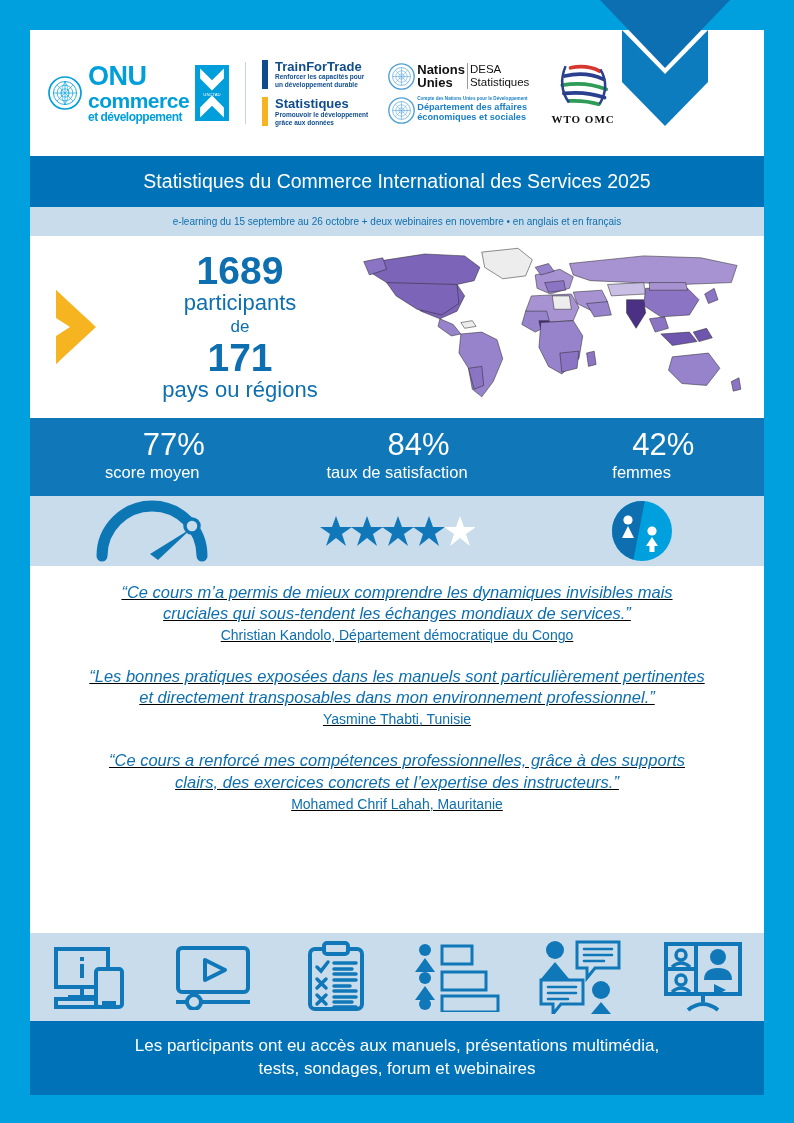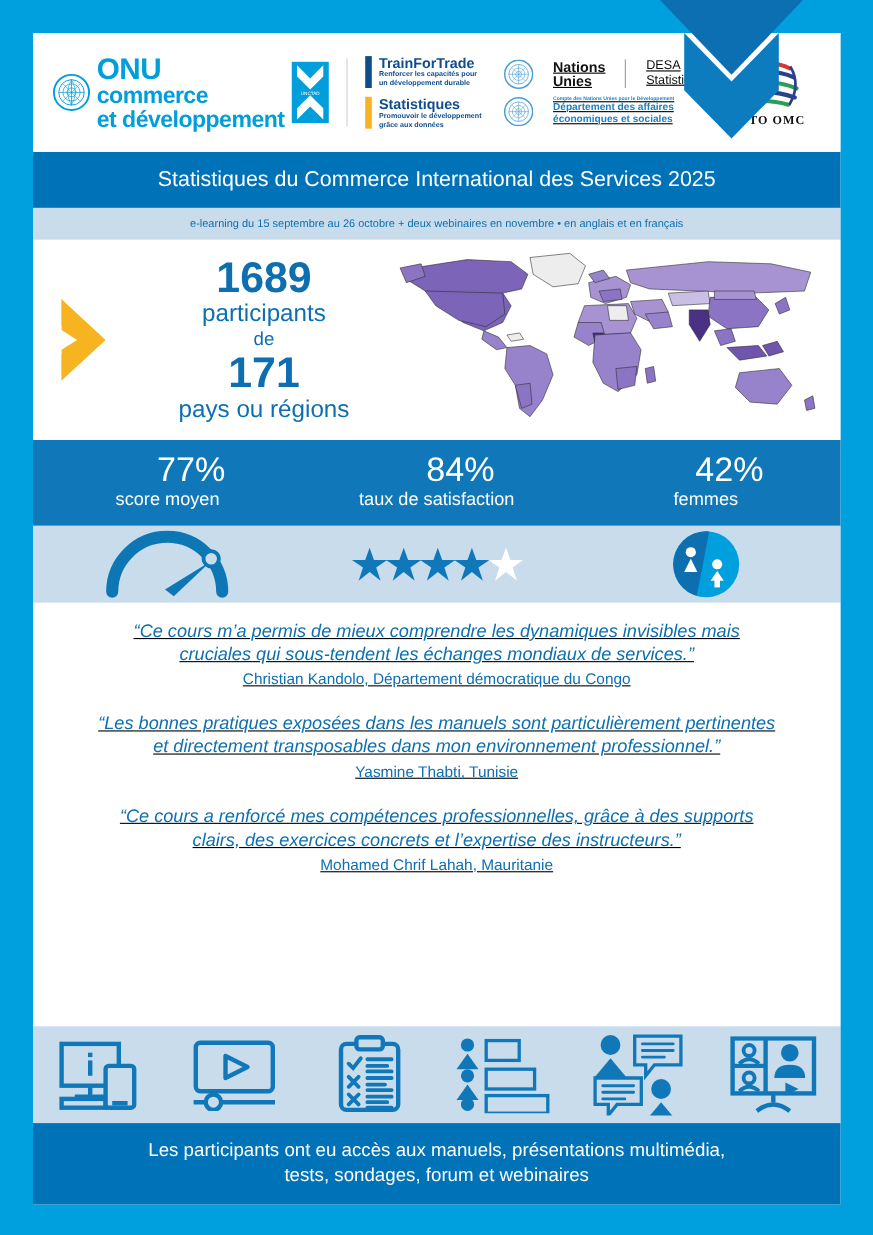--- a/index.html
+++ b/index.html
@@ -19,45 +19,45 @@
   }
 
   .card{
     position:absolute;left:30px;top:30px;width:734px;height:1065px;
     background:#ffffff;
     display:flex;flex-direction:column;
   }
 
   
   .logos{
-    height:108px;background:#fff;display:flex;align-items:center;
-    padding:0 18px;gap:16px;position:relative;
+    height:126px;background:#fff;display:flex;align-items:center;
+    padding:0 18px;gap:16px;position:relative;border-radius:28px;
   }
   .logo-unctad{display:flex;align-items:center;gap:6px;}
   .un-emblem{width:34px;height:34px;flex:none;}
   .unctad-words{
     color:#009EDB;font-weight:bold;line-height:1.0;letter-spacing:-0.5px;
   }
   .unctad-words .l1{font-size:27px;}
   .unctad-words .l2{font-size:21px;}
-  .unctad-words .l3{font-size:21px;}
+  .unctad-words .l3{font-size:12px;}
   .unctad-mark{width:34px;height:56px;flex:none;}
 
   .divider-v{width:1px;height:62px;background:#c9d4dd;}
 
   .t4t-block{display:flex;flex-direction:column;gap:8px;}
   .t4t-row{display:flex;gap:7px;align-items:stretch;}
   .t4t-bar{width:6px;flex:none;}
   .t4t-bar.blue{background:#0F4C8C;}
   .t4t-bar.gold{background:#F6B421;}
   .t4t-title{font-size:13px;font-weight:bold;color:#0F4C8C;line-height:1.05;}
   .t4t-sub{font-size:6.5px;color:#0F4C8C;line-height:1.22;font-weight:bold;}
 
   .desa-block{display:flex;flex-direction:column;gap:7px;margin-left:4px;}
-  .desa-row{display:flex;gap:18px;text-decoration:underline;}
+  .desa-row{display:flex;align-items:center;gap:2px;}
   .desa-em{width:27px;height:27px;flex:none;}
   .desa-name{font-size:13px;font-weight:bold;color:#111;line-height:1.02;}
   .desa-pipe{width:1px;height:26px;background:#999;}
   .desa-right{font-size:11.5px;color:#111;line-height:1.15;}
   .desa-tiny{font-size:4.6px;color:#1a7fc4;font-weight:bold;line-height:1;}
   .desa-blue{font-size:9.2px;color:#1a7fc4;font-weight:bold;line-height:1.14;}
 
   .wto-block{display:flex;flex-direction:column;align-items:center;margin-left:6px;}
   .wto-mark{width:58px;height:50px;}
   .wto-text{font-size:11px;font-weight:bold;letter-spacing:1px;color:#111;

